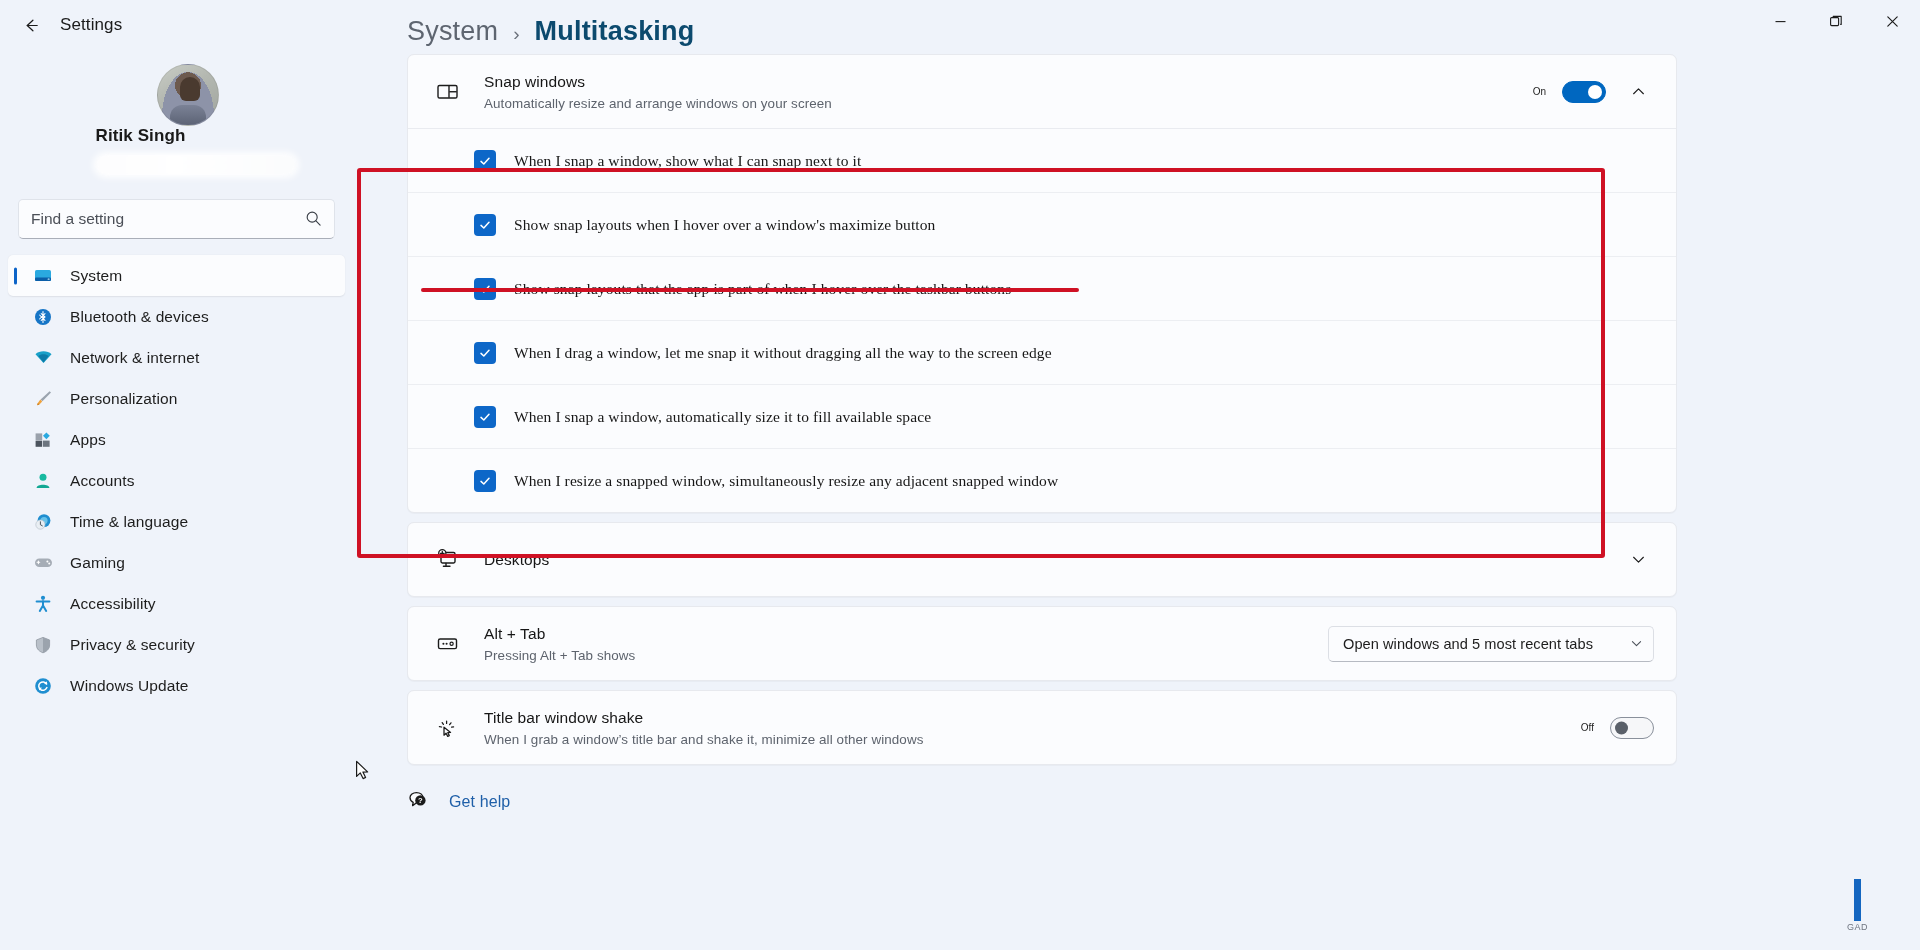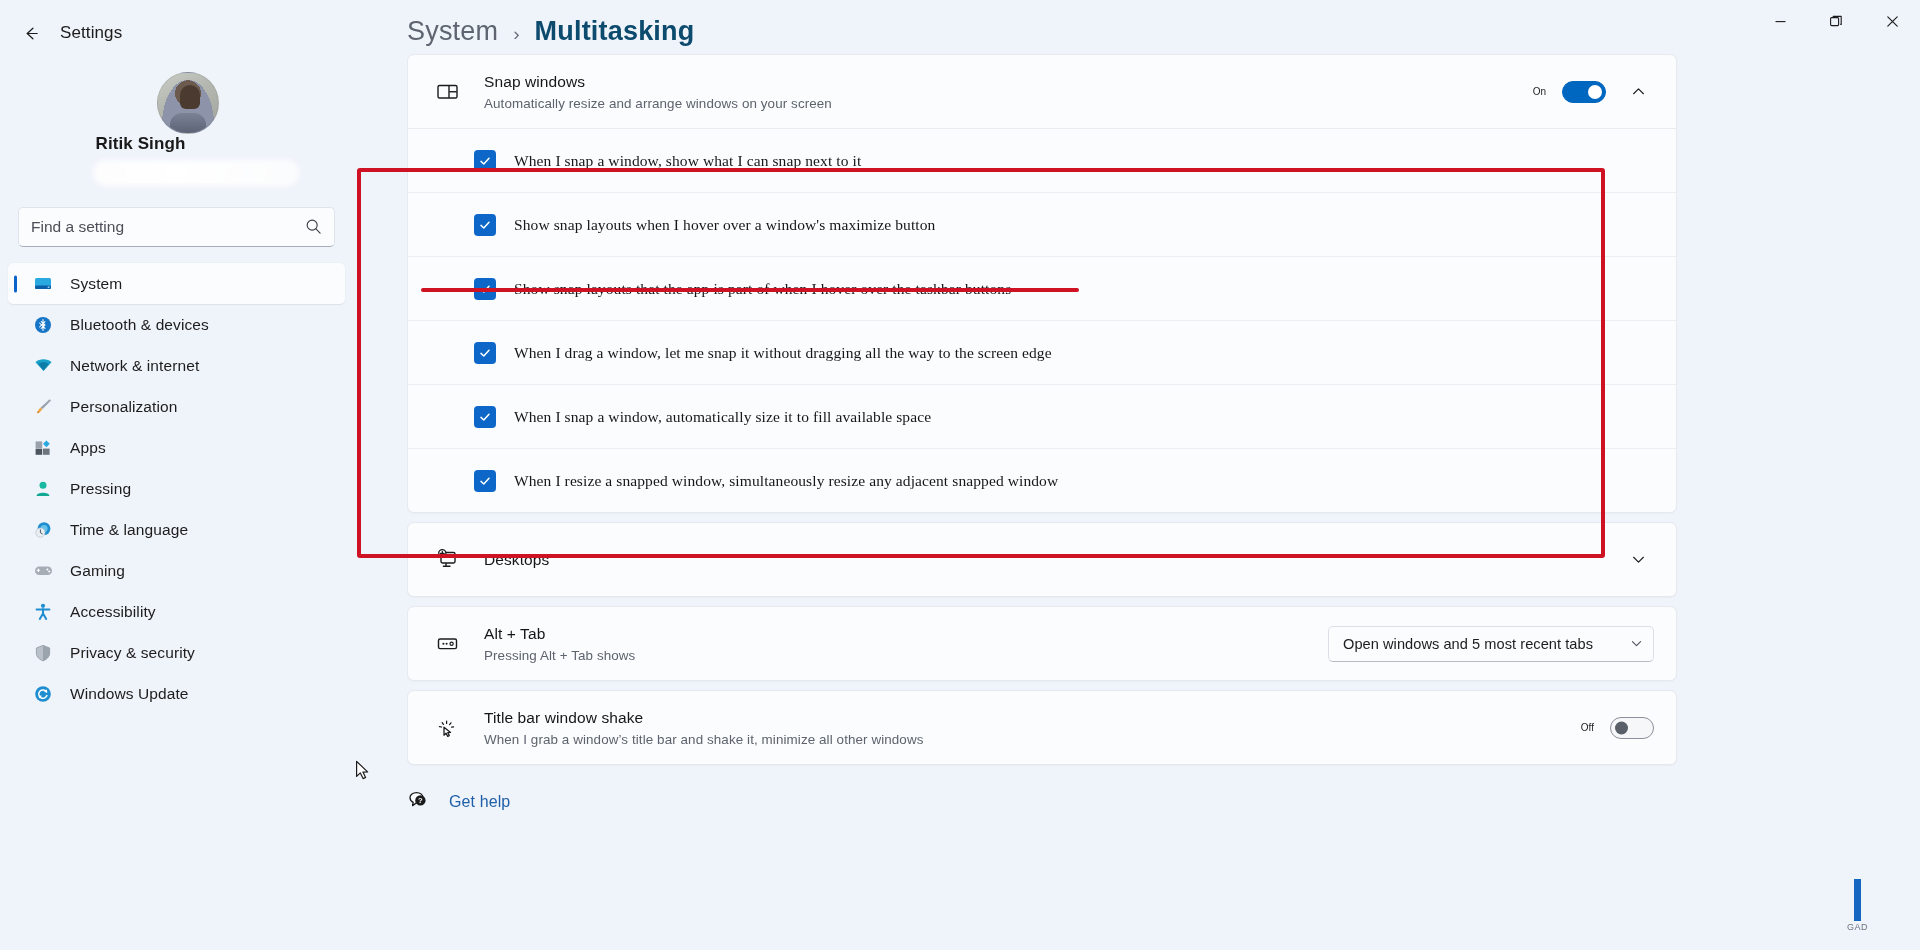--- a/index.html
+++ b/index.html
@@ -12,21 +12,21 @@
     -webkit-font-smoothing: antialiased;
   }
   .app { position: relative; width: 1920px; height: 950px; display: flex; }
 
   
   .sidebar {
     width: 355px; height: 950px;
     background: #eff3fa;
     flex: 0 0 355px;
     position: relative;
-    padding-top: 10px;
+    padding-top: 2px;
   }
   .titlebar-row { display: flex; align-items: center; height: 46px; padding-left: 12px; }
   .back-btn {
     width: 38px; height: 34px;
     display: flex; align-items: center; justify-content: center;
     border-radius: 5px; cursor: pointer;
   }
   .settings-word { font-size: 17px; color: #1b1b1b; margin-left: 10px; letter-spacing: .1px; }
 
   .profile { display: flex; align-items: center; padding: 16px 0 10px 20px; flex-direction: column; }
@@ -288,21 +288,21 @@
         <span class="nav-label">Apps</span>
       </div>
 
       <div class="nav-item">
         <span class="nav-ico">
           <svg width="20" height="20" viewBox="0 0 20 20">
             <circle cx="10" cy="6.2" r="3.5" fill="#17b9a0"></circle>
             <path d="M3.6 17 C3.6 12.8 16.4 12.8 16.4 17 Z" fill="#12a893"></path>
           </svg>
         </span>
-        <span class="nav-label">Pressing</span>
+        <span class="nav-label">Accounts</span>
       </div>
 
       <div class="nav-item">
         <span class="nav-ico">
           <svg width="20" height="20" viewBox="0 0 20 20">
             <circle cx="11" cy="8.6" r="6.4" fill="#1f8ed0"></circle>
             <circle cx="11" cy="8.6" r="3.6" fill="#67c2ea"></circle>
             <circle cx="7.4" cy="12.6" r="4.6" fill="#e9eef3" stroke="#b9c2cb" stroke-width=".7"></circle>
             <path d="M7.4 9.8 V12.7 L9.3 13.8" fill="none" stroke="#4b535c" stroke-width="1" stroke-linecap="round"></path>
           </svg>

